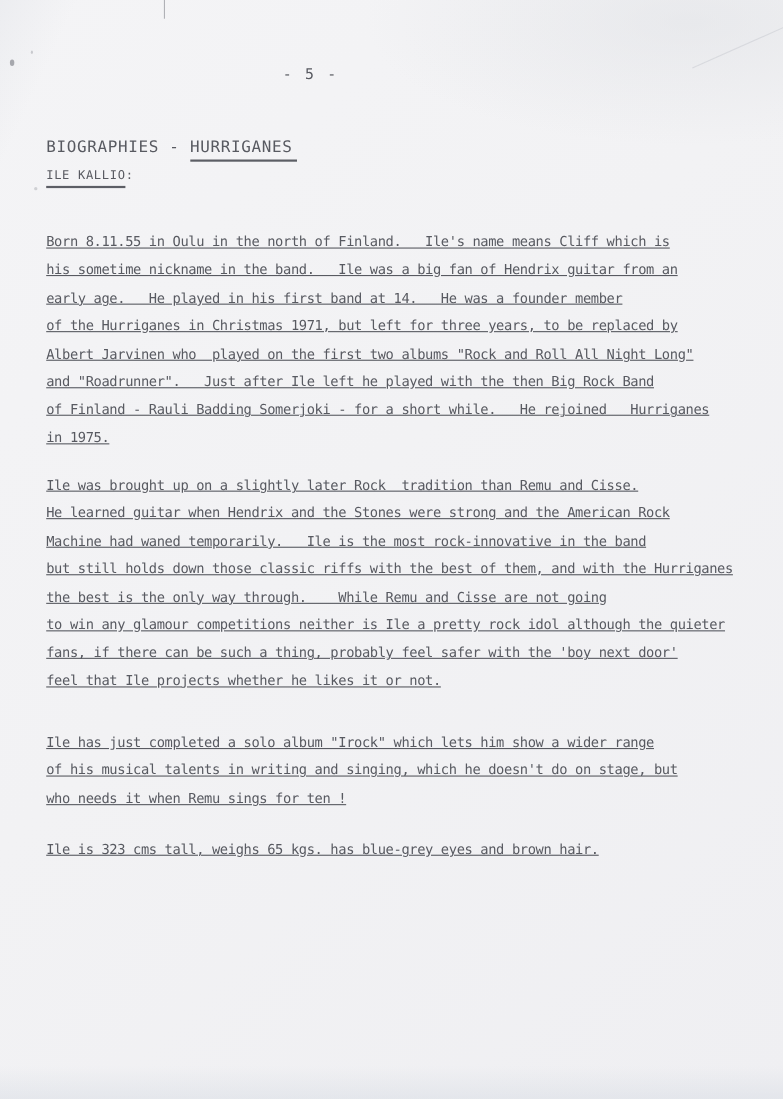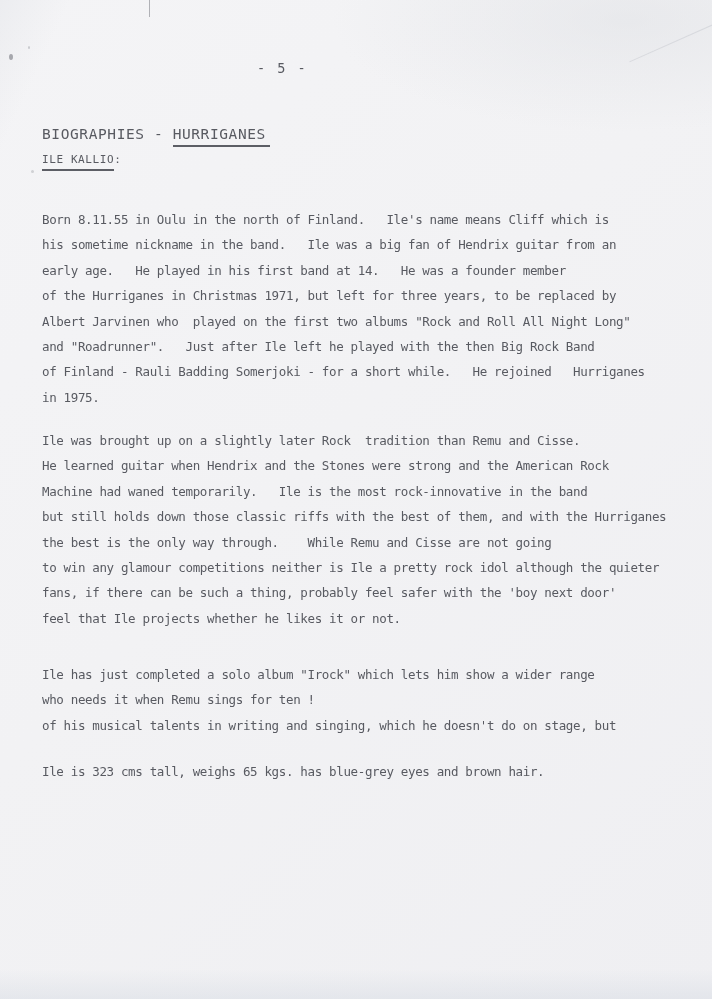--- a/index.html
+++ b/index.html
@@ -85,21 +85,21 @@
     padding-bottom: 3px;
   }
   .paragraph {
     position: absolute;
     left: 42px;
     font-size: 12.5px;
     letter-spacing: -0.35px;
     line-height: 25.4px;
     white-space: pre;
   }
-  .paragraph .line { white-space: pre; }
+  .paragraph .line { white-space: pre; text-decoration: underline; }
   .para-1 { top: 207px; }
   .para-2 { top: 428px; }
   .para-3 { top: 662px; }
   .para-4 { top: 759px; }
 </style>
 </head>
 <body>
 
 <div class="page">
 
@@ -112,17 +112,17 @@
   <div class="page-number">- 5 -</div>
 
   <div class="section-heading"><span>BIOGRAPHIES - </span><span class="u">HURRIGANES</span></div>
 
   <div class="subject-heading"><span class="u">ILE KALLIO</span><span>:</span></div>
 
   <div class="paragraph para-1"><div class="line">Born 8.11.55 in Oulu in the north of Finland.   Ile's name means Cliff which is</div><div class="line">his sometime nickname in the band.   Ile was a big fan of Hendrix guitar from an</div><div class="line">early age.   He played in his first band at 14.   He was a founder member</div><div class="line">of the Hurriganes in Christmas 1971, but left for three years, to be replaced by</div><div class="line">Albert Jarvinen who  played on the first two albums "Rock and Roll All Night Long"</div><div class="line">and "Roadrunner".   Just after Ile left he played with the then Big Rock Band</div><div class="line">of Finland - Rauli Badding Somerjoki - for a short while.   He rejoined   Hurriganes</div><div class="line">in 1975.</div></div>
 
   <div class="paragraph para-2"><div class="line">Ile was brought up on a slightly later Rock  tradition than Remu and Cisse.</div><div class="line">He learned guitar when Hendrix and the Stones were strong and the American Rock</div><div class="line">Machine had waned temporarily.   Ile is the most rock-innovative in the band</div><div class="line">but still holds down those classic riffs with the best of them, and with the Hurriganes</div><div class="line">the best is the only way through.    While Remu and Cisse are not going</div><div class="line">to win any glamour competitions neither is Ile a pretty rock idol although the quieter</div><div class="line">fans, if there can be such a thing, probably feel safer with the 'boy next door'</div><div class="line">feel that Ile projects whether he likes it or not.</div></div>
 
-  <div class="paragraph para-3"><div class="line">Ile has just completed a solo album "Irock" which lets him show a wider range</div><div class="line">who needs it when Remu sings for ten !</div><div class="line">of his musical talents in writing and singing, which he doesn't do on stage, but</div></div>
+  <div class="paragraph para-3"><div class="line">Ile has just completed a solo album "Irock" which lets him show a wider range</div><div class="line">of his musical talents in writing and singing, which he doesn't do on stage, but</div><div class="line">who needs it when Remu sings for ten !</div></div>
 
   <div class="paragraph para-4"><div class="line">Ile is 323 cms tall, weighs 65 kgs. has blue-grey eyes and brown hair.</div></div>
 
 </div>
 
 </body></html>

